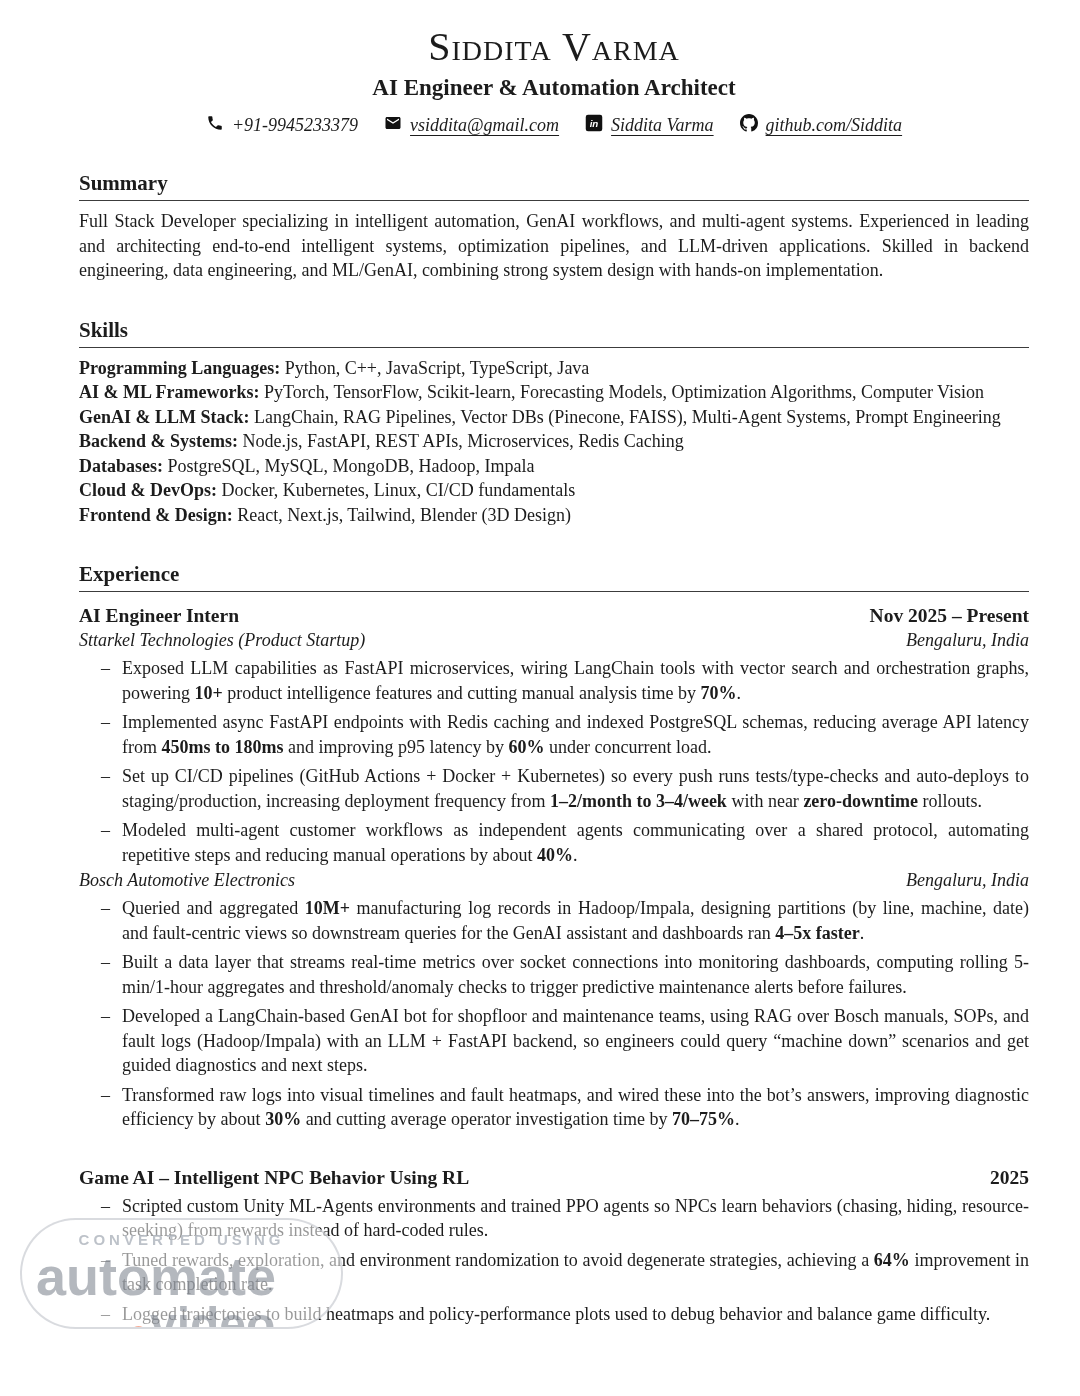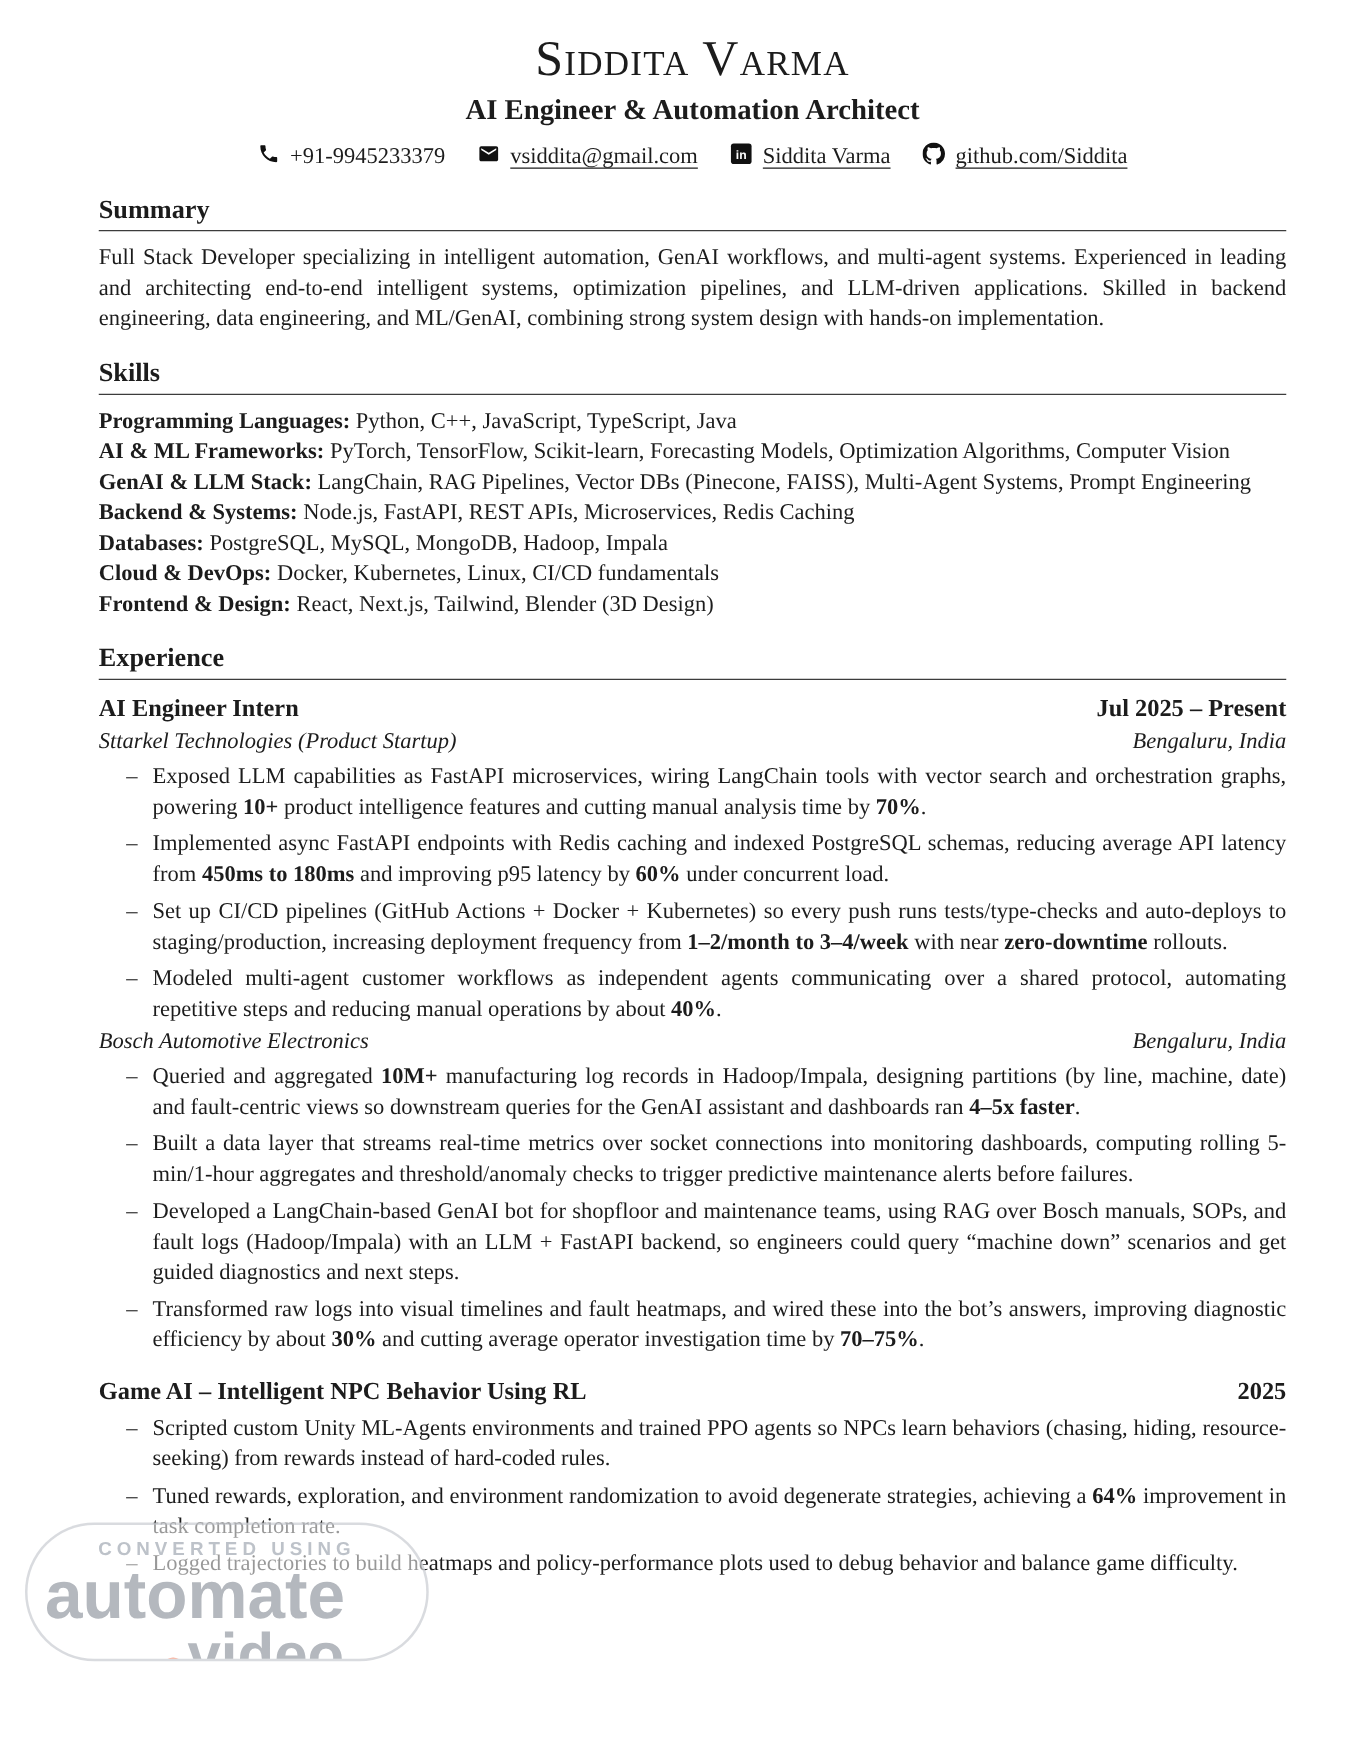--- a/index.html
+++ b/index.html
@@ -7,27 +7,27 @@
     width:1080px;height:1396px;position:relative;background:#ffffff;
     font-family:"Liberation Serif","DejaVu Serif",serif;color:#1c1c1c;
     overflow:hidden;
   }
   .page{padding:26px 51px 0 79px;}
 
   
   .name{text-align:center;font-variant:small-caps;font-size:40px;letter-spacing:1px;line-height:1.05;}
   .role{text-align:center;font-weight:bold;font-size:23px;margin-top:7px;}
   .contact{display:flex;justify-content:center;align-items:center;gap:26px;margin-top:13px;font-size:18px;}
-  .contact .citem{display:flex;align-items:flex-start;gap:8px;}
+  .contact .citem{display:flex;align-items:center;gap:8px;font-style:italic;}
   .contact .icon{display:inline-flex;width:18px;height:22px;}
   .contact .icon svg{width:18px;height:18px;fill:#111;}
   .ul{text-decoration:underline;text-underline-offset:4px;text-decoration-thickness:1px;}
 
   
-  .section{margin-top:19px;}
+  .section{margin-top:35px;}
   .sec-head{font-size:21px;font-weight:bold;border-bottom:1.5px solid #3c3c3c;padding-bottom:4px;}
   .para{margin-top:8px;font-size:18px;line-height:24.5px;text-align:justify;}
 
   .skill-row{font-size:18px;line-height:24.5px;text-align:justify;}
   .skills-wrap{margin-top:8px;}
   .b{font-weight:bold;}
 
   .job-head{display:flex;justify-content:space-between;font-weight:bold;font-size:19.5px;margin-top:13px;}
   .job-sub{display:flex;justify-content:space-between;font-style:italic;font-size:18px;margin-top:3px;}
   .bullets{margin-top:4px;}
@@ -114,21 +114,21 @@
         <div class="skill-row"><span class="b">Frontend &amp; Design:</span><span> React, Next.js, Tailwind, Blender (3D Design)</span></div>
       </div>
   </div>
 
   <div class="section">
     <div class="sec-head">Experience</div>
     <div id="jobs-container">
         <div>
           <div class="job-head">
             <span>AI Engineer Intern</span>
-            <span>Jul 2025 – Present</span>
+            <span>Nov 2025 – Present</span>
           </div>
           <div class="job-sub">
             <span>Sttarkel Technologies (Product Startup)</span>
             <span>Bengaluru, India</span>
           </div>
           <div class="bullets">
             <div class="bullet">
               <span class="dash">–</span>
               <span class="btext"><span>Exposed LLM capabilities as FastAPI microservices, wiring LangChain tools with vector search and orchestration graphs, powering </span><span class="b">10+</span><span> product intelligence features and cutting manual analysis time by </span><span class="b">70%</span><span>.</span></span>
             </div>

